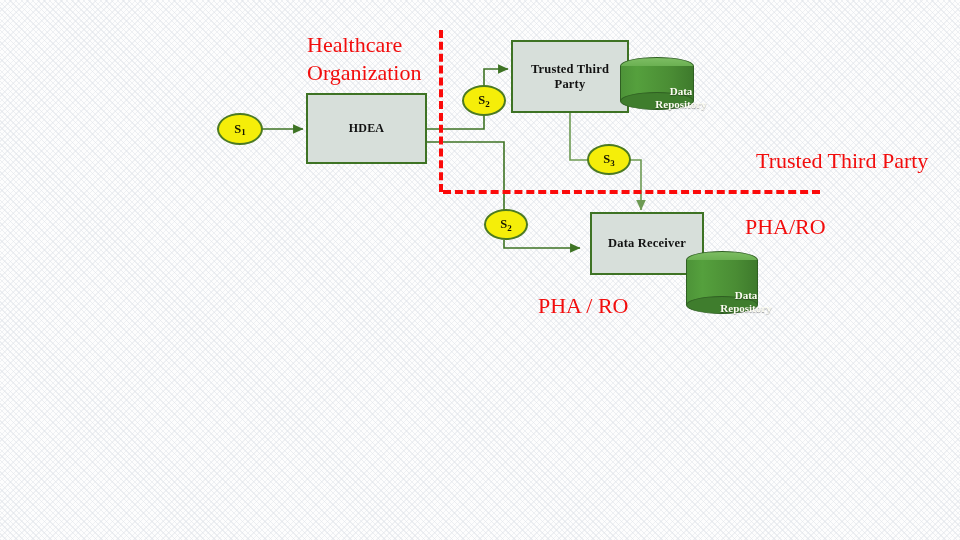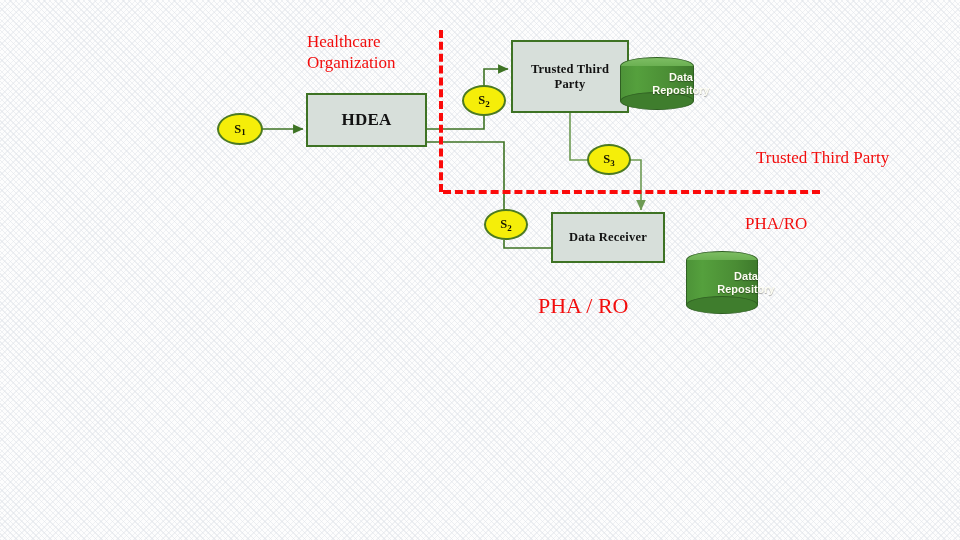--- a/index.html
+++ b/index.html
@@ -58,33 +58,33 @@
   }
   .cyl .bottom{
     position:absolute;left:0;right:0;bottom:0;height:18px;
     border-radius:50%;
     background:#3f7d2d;
     border:1.5px solid #2f5f22;
     box-sizing:border-box;
   }
   .cyl .label{
     position:absolute;left:0;right:0;top:0;bottom:0;
-    display:flex;flex-direction:column;align-items:center;justify-content:center;
+    display:flex;flex-direction:column;align-items:center;justify-content:flex-end;
     color:#fdfdf2;font-weight:bold;font-size:11px;line-height:1.12;
-    text-align:center;font-family:Liberation Sans, sans-serif;
+    text-align:center;font-family:Liberation Serif, serif;
     text-shadow:0 1px 1px rgba(0,0,0,.35);
     z-index:3;
     padding-left:48px;
   }
 
   .red-label{
     position:absolute;
     color:#f20d0d;
     font-family:"Liberation Serif", serif;
-    font-size:17px;
+    font-size:22px;
     line-height:1.25;
     white-space:pre-line;
   }
 
   .dash-v{
     position:absolute;
     border-left:4px dashed #fb0a0a;
   }
   .dash-h{
     position:absolute;
@@ -117,29 +117,29 @@
     <path d="M504,240 L504,248 L580,248" fill="none" stroke="#3e7324" stroke-width="1.6" marker-end="url(#arrowGreen)"></path>
 
     <path d="M570,113 L570,160 L589,160" fill="none" stroke="#6d9a53" stroke-width="1.6"></path>
 
     <path d="M629,160 L641,160 L641,210" fill="none" stroke="#6d9a53" stroke-width="1.6" marker-end="url(#arrowGreenLt)"></path>
   </svg>
 
   <div class="dash-v" style="left:439px;top:30px;height:162px;"></div>
   <div class="dash-h" style="left:443px;top:190px;width:377px;"></div>
 
-  <div class="node" style="left:306px;top:93px;width:121px;height:54px;font-size:17px;">
+  <div class="node" style="left:306px;top:93px;width:121px;height:71px;font-size:12px;">
     <span>HDEA</span>
   </div>
 
   <div class="node" style="left:511px;top:40px;width:118px;height:73px;font-size:12.5px;padding:0 12px;">
     <span>Trusted Third Party</span>
   </div>
 
-  <div class="node" style="left:551px;top:212px;width:114px;height:51px;font-size:12.5px;">
+  <div class="node" style="left:590px;top:212px;width:114px;height:63px;font-size:12.5px;">
     <span>Data Receiver</span>
   </div>
 
   <div class="cyl" style="left:620px;top:57px;width:74px;height:53px;">
     <div class="top"></div>
     <div class="body"></div>
     <div class="bottom"></div>
     <div class="label">
       <span>Data</span>
       <span>Repository</span>

